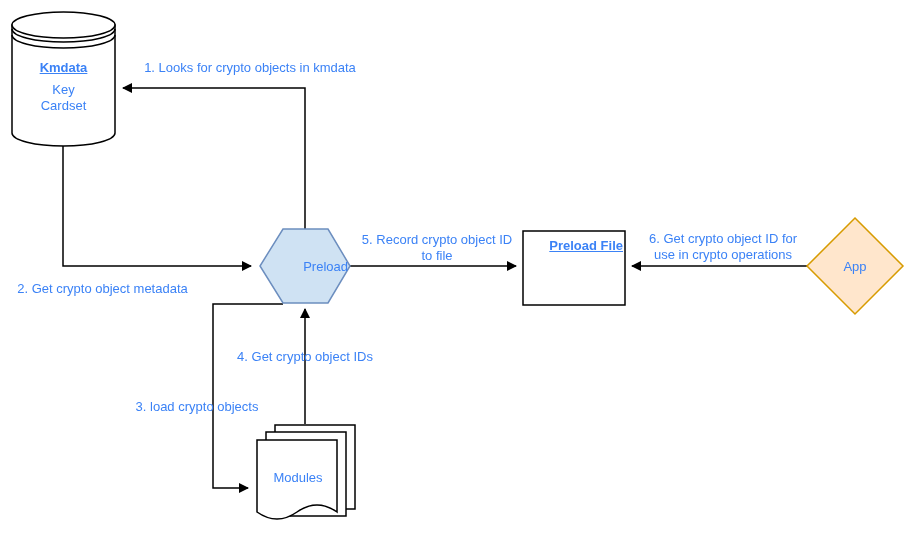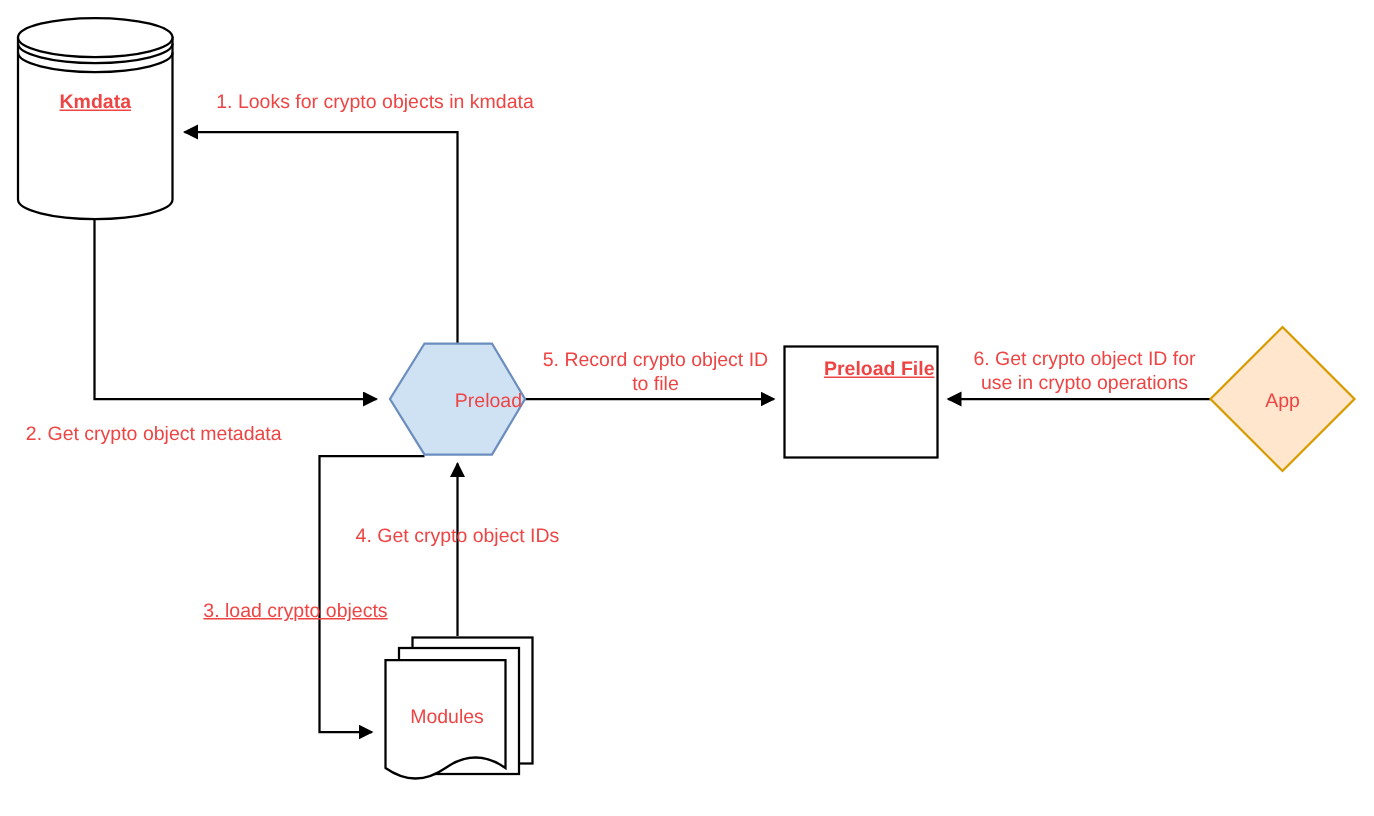--- a/index.html
+++ b/index.html
@@ -16,21 +16,21 @@
     overflow: hidden;
   }
   .canvas svg {
     position: absolute;
     left: 0;
     top: 0;
   }
   .lbl {
     position: absolute;
     font-size: 13px;
-    color: #ef4444;
+    color: #3b82f6;
     text-align: center;
     line-height: 1.22;
     white-space: pre-line;
   }
   .bold-underline {
     font-weight: bold;
     text-decoration: underline;
   }
 </style>
 </head>
@@ -84,34 +84,36 @@
     </g>
 
     <g stroke="#000000" stroke-width="1.5" fill="#ffffff">
       <rect x="275" y="425" width="80" height="84"></rect>
       <rect x="266" y="432" width="80" height="84"></rect>
       <path d="M257 440 L337 440 L337 512 Q317 498 297 512 Q277 526 257 512 Z"></path>
     </g>
   </svg>
 
   <div class="lbl bold-underline" style="left:12px; top:60px; width:103px;">Kmdata</div>
+  <div class="lbl" style="left:12px; top:82px; width:103px;">Key
+Cardset</div>
 
   <div class="lbl" style="left:262px; top:259px; width:86px;text-align:right;">Preload</div>
 
   <div class="lbl bold-underline" style="left:525px; top:238px; width:98px;text-align:right;">Preload File</div>
 
   <div class="lbl" style="left:809px; top:259px; width:92px;">App</div>
 
   <div class="lbl" style="left:259px; top:470px; width:78px;">Modules</div>
 
   <div class="lbl" style="left:130px; top:60px; width:240px;">1. Looks for crypto objects in kmdata</div>
 
   <div class="lbl" style="left:5px; top:281px; width:195px;">2. Get crypto object metadata</div>
 
-  <div class="lbl" style="left:108px; top:399px; width:178px;text-decoration:underline;">3. load crypto objects</div>
+  <div class="lbl" style="left:108px; top:399px; width:178px;">3. load crypto objects</div>
 
   <div class="lbl" style="left:216px; top:349px; width:178px;">4. Get crypto object IDs</div>
 
   <div class="lbl" style="left:358px; top:232px; width:158px;">5. Record crypto object ID
 to file</div>
 
   <div class="lbl" style="left:644px; top:231px; width:158px;text-align:center;">6. Get crypto object ID for
 use in crypto operations</div>
 
 </div>

